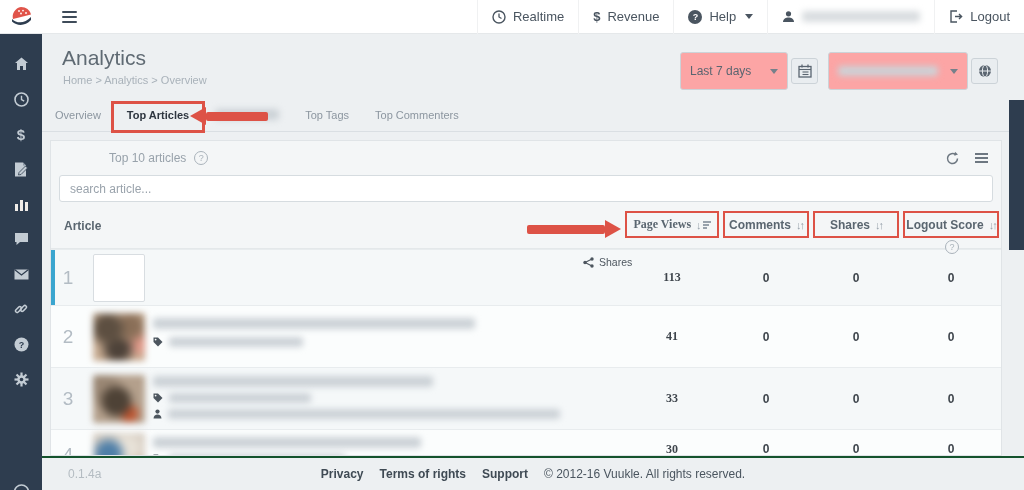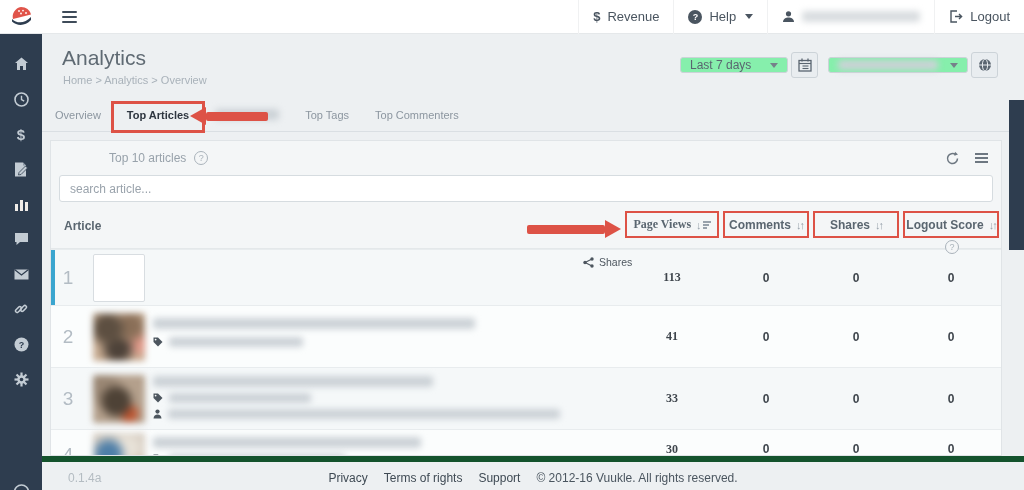--- a/index.html
+++ b/index.html
@@ -23,21 +23,21 @@
   .sidebar { position:absolute; top:34px; left:0; bottom:0; width:42px; background:#2e3d4f; z-index:5; overflow:hidden; }
   .s-ic { position:absolute; left:0; width:42px; height:22px; display:flex; align-items:center; justify-content:center; color:#bfc9d2; cursor:pointer; }
   .s-ic svg { display:block; }
   .s-dollar { font-size:15px; font-weight:bold; color:#c3ccd4; }
 
   
   .page-head { position:absolute; top:34px; left:42px; right:0; height:64px; }
   .page-title { position:absolute; left:20px; top:12px; font-size:21px; color:#5f6a73; font-weight:400; }
   .breadcrumb { position:absolute; left:21px; top:40px; font-size:11px; color:#a9b2ba; }
   .date-controls { position:absolute; top:18px; right:26px; display:flex; align-items:center; }
-  .sel-box { height:16px; background:#86efac; border:1px solid #ccd3d8; border-radius:3px; display:flex; align-items:center; font-size:12px; color:#5a6570; padding:0 9px; cursor:pointer; }
+  .sel-box { height:38px; background:#fca5a5; border:1px solid #ccd3d8; border-radius:3px; display:flex; align-items:center; font-size:12px; color:#5a6570; padding:0 9px; cursor:pointer; }
   .sel-box .caret { margin-left:auto; border-top-color:#76808a; }
   .sq-btn { width:27px; height:26px; background:#e9edf0; border:1px solid #ccd3d8; border-radius:3px; display:flex; align-items:center; justify-content:center; margin-left:3px; cursor:pointer; }
   .gap10 { width:10px; }
 
   
   .tabbar { position:absolute; top:98px; left:42px; right:0; height:34px; border-bottom:1px solid #dadfe3; display:flex; align-items:stretch; }
   .tab { padding:0 13px; display:flex; align-items:center; font-size:11px; color:#8c96a0; cursor:pointer; position:relative; }
   .tab.active { color:#2e3640; font-weight:bold; }
   .annot-box { position:absolute; left:-3px; right:-3px; top:3px; bottom:-2px; border:3px solid #dd5246; pointer-events:none; }
   .tab-blur { width:64px; height:11px; align-self:center; }
@@ -107,24 +107,24 @@
   .tline { position:absolute; display:flex; align-items:center; gap:6px; }
   .tbar { height:11px; }
   .tbar.small { height:10px; }
   .ic-dark { color:#4d565f; display:flex; align-items:center; }
   .tooltip-shares { position:absolute; left:532px; top:6px; display:flex; align-items:center; gap:5px; font-size:10.5px; color:#4d565f; }
   .vals { position:absolute; right:2px; top:0; bottom:0; display:flex; gap:4px; }
   .vals .cell { display:flex; align-items:center; justify-content:center; font-size:12px; font-weight:bold; color:#3e454c; }
   .r4 .vals .cell { align-items:flex-start; padding-top:12px; }
 
   
-  .footer { position:absolute; left:42px; right:0; bottom:0; height:34px; background:#edf0f2; border-top:6px solid #14532d; z-index:4; }
+  .footer { position:absolute; left:42px; right:0; bottom:0; height:34px; background:#edf0f2; border-top:2px solid #14532d; z-index:4; }
   .f-version { position:absolute; left:26px; top:9px; font-size:12px; color:#b4bcc2; }
   .f-center { position:absolute; left:0; right:0; top:9px; display:flex; justify-content:center; gap:16px; font-size:12px; }
-  .f-link { font-weight:normal; color:#3f4a54; cursor:pointer; }
+  .f-link { font-weight:bold; color:#3f4a54; cursor:pointer; }
   .f-copy { color:#4a555f; }
 
   
   .scroll-thumb { position:absolute; right:0; top:100px; width:15px; height:150px; background:#2e3d4f; z-index:7; }
 </style>
 </head>
 <body>
 
 <div class="topbar">
   <div class="logo-box">
@@ -136,20 +136,27 @@
         <circle cx="17" cy="7" r="0.9" fill="#fff"></circle>
       <path d="M3 13 C8 18 16 17.5 22 11 L22 14 C16 20.5 8 20 3 15.5 Z" fill="#2e3d4f"></path>
     </svg>
   </div>
   <div class="hamburger">
       <i></i>
       <i></i>
       <i></i>
     </div>
   <div class="tb-spacer"></div>
+  <div class="tb-item">
+    <svg width="14" height="14" viewBox="0 0 14 14">
+      <circle cx="7" cy="7" r="6" fill="none" stroke="#4a5560" stroke-width="1.4"></circle>
+      <path d="M7 3.5 V7 L9.5 8.5" fill="none" stroke="#4a5560" stroke-width="1.3"></path>
+    </svg>
+    <span>Realtime</span>
+  </div>
   <div class="tb-item">
     <span class="tb-dollar">$</span>
     <span>Revenue</span>
   </div>
   <div class="tb-item">
     <span class="q-badge">?</span>
     <span>Help</span>
     <span class="caret"></span>
   </div>
   <div class="tb-item">

